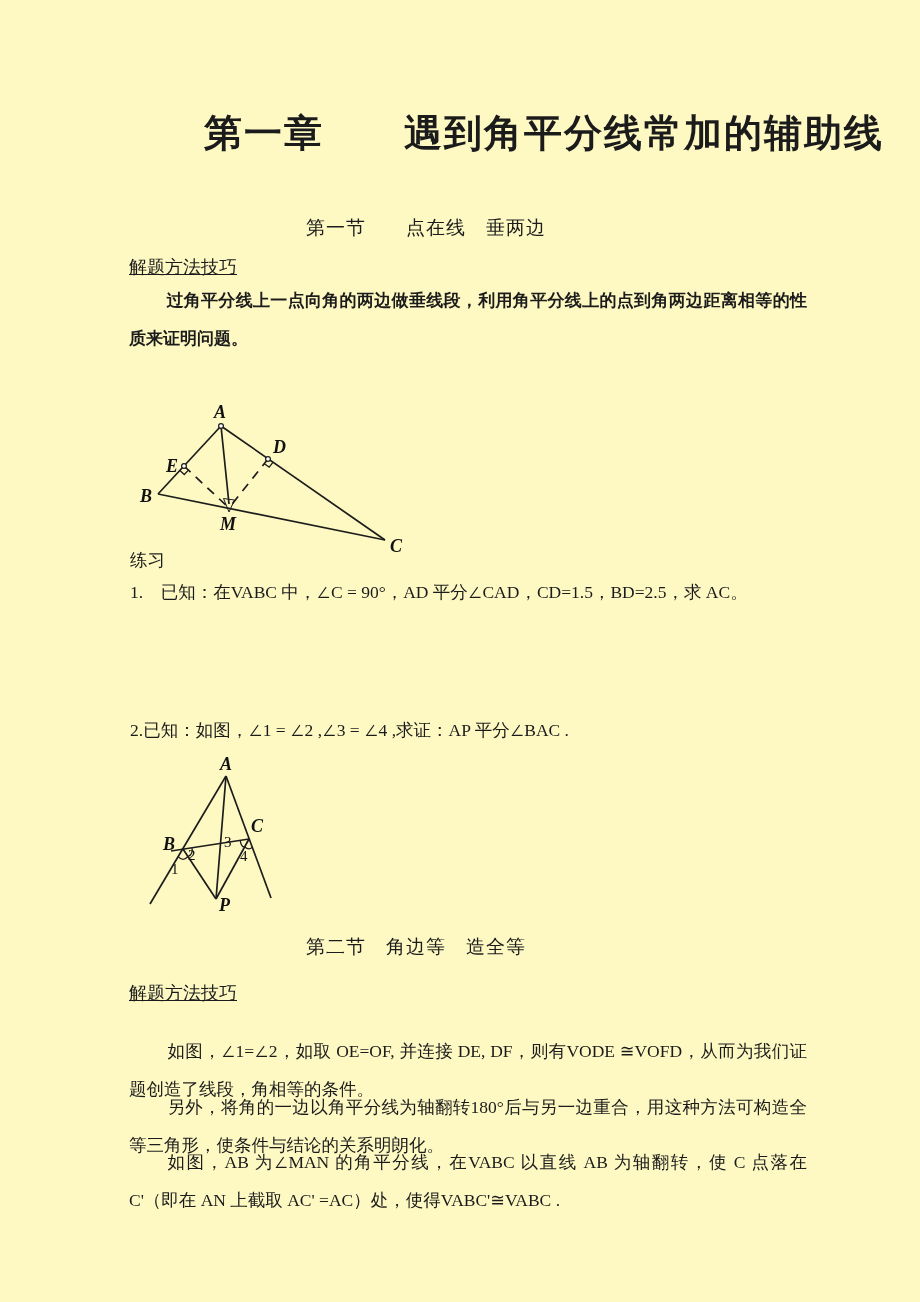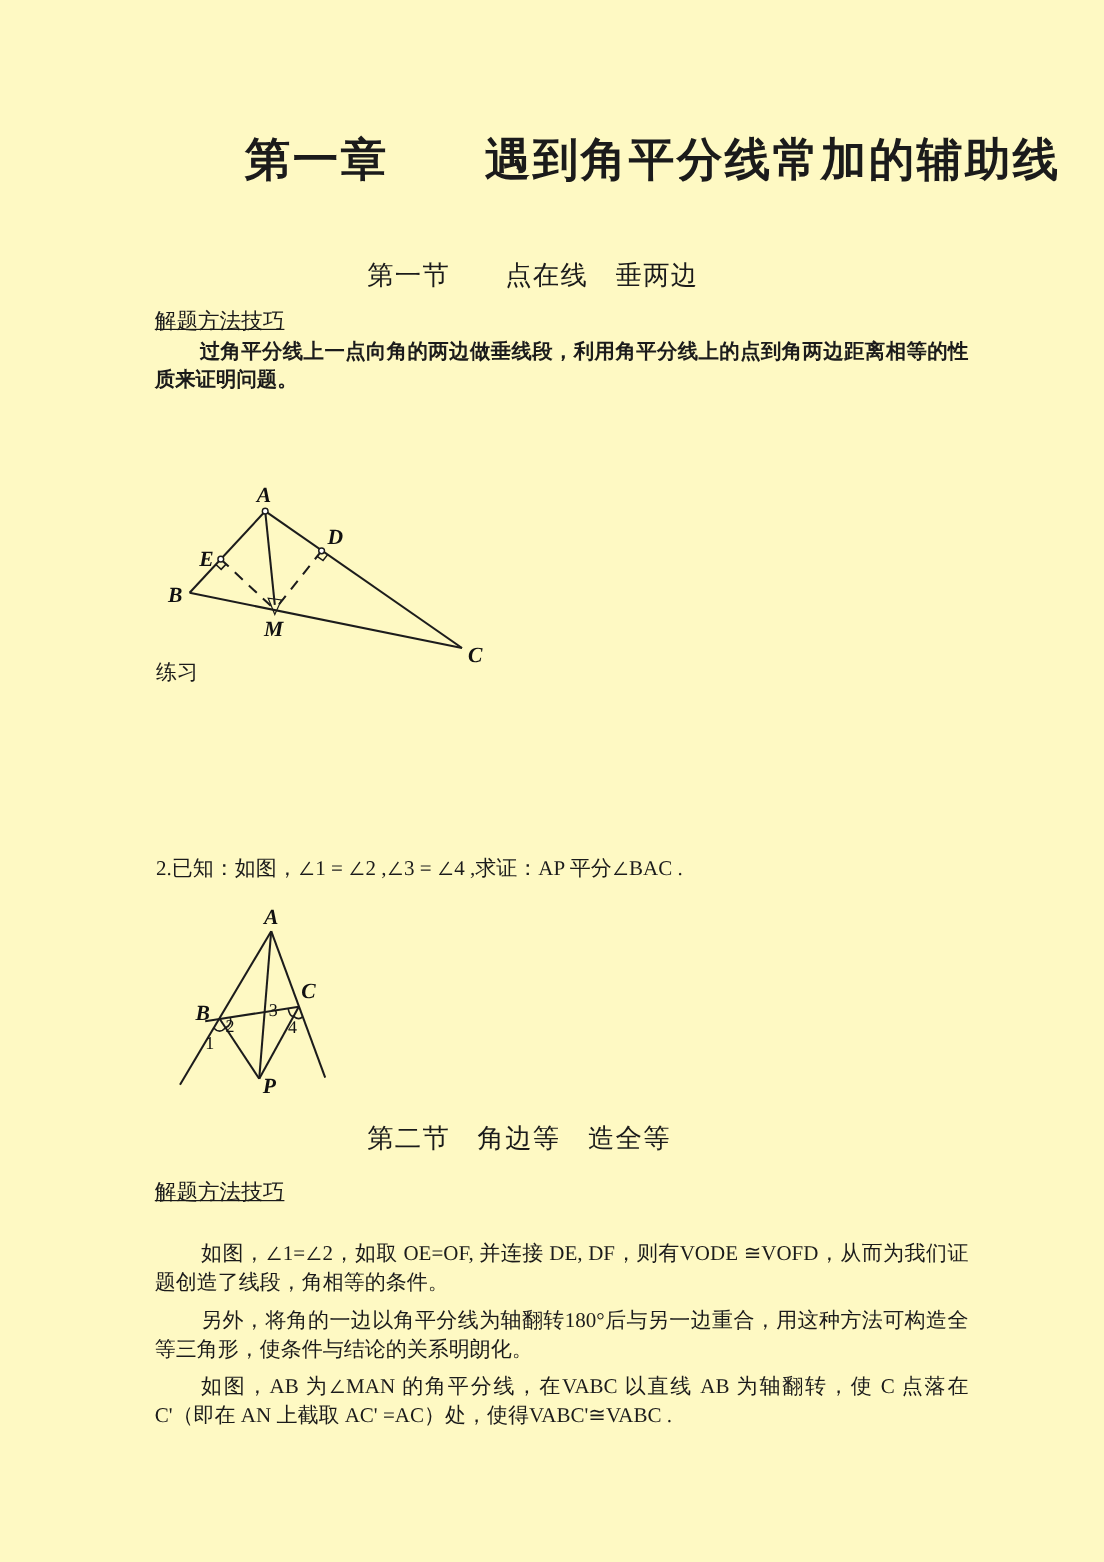--- a/index.html
+++ b/index.html
@@ -14,33 +14,33 @@
   }
   .abs{position:absolute;}
   .chapter-title{
     font-size:38px;
     font-weight:700;
     letter-spacing:2px;
     font-family:"Liberation Serif", serif;
     white-space:nowrap;
   }
   .section-heading{
-    font-size:22px;
+    font-size:19px;
     letter-spacing:1px;
     white-space:nowrap;
     font-family:Liberation Mono, monospace;
   }
   .method-label{
     font-size:18px;
     font-family:"Liberation Serif", serif;
     text-decoration:underline;
   }
   .body-text{
     font-size:17.5px;
-    line-height:24px;
+    line-height:38px;
     width:678px;
     text-align:justify;
   }
   .indent{text-indent:2.2em;}
   .bold-sans{
     font-family:"DejaVu Sans", sans-serif;
     font-weight:700;
     font-size:17px;
   }
   .example-label{
@@ -104,20 +104,21 @@
     <text x="84" y="18" font-weight="bold">A</text>
     <text x="10" y="102" font-weight="bold">B</text>
     <text x="260" y="152" font-weight="bold">C</text>
     <text x="143" y="53" font-weight="bold">D</text>
     <text x="36" y="72" font-weight="bold">E</text>
     <text x="90" y="130" font-weight="bold">M</text>
   </svg>
 
   <div class="abs practice-label" style="left:130px;top:548px;">练习</div>
 
+  <div class="abs body-text" style="left:130px;top:573px;">1.　已知：在VABC 中，∠C = 90°，AD 平分∠CAD，CD=1.5，BD=2.5，求 AC。</div>
 
   <div class="abs body-text" style="left:130px;top:711px;">2.已知：如图，∠1 = ∠2 ,∠3 = ∠4 ,求证：AP 平分∠BAC .</div>
 
   <svg class="abs figure" style="left:125px;top:748px;" width="200" height="178" viewBox="0 0 200 178">
 
     <line x1="101" y1="28" x2="25" y2="156" stroke-width="1.7"></line>
 
     <line x1="101" y1="28" x2="146" y2="150" stroke-width="1.7"></line>
 
     <line x1="46" y1="103" x2="124" y2="91" stroke-width="1.7"></line>

